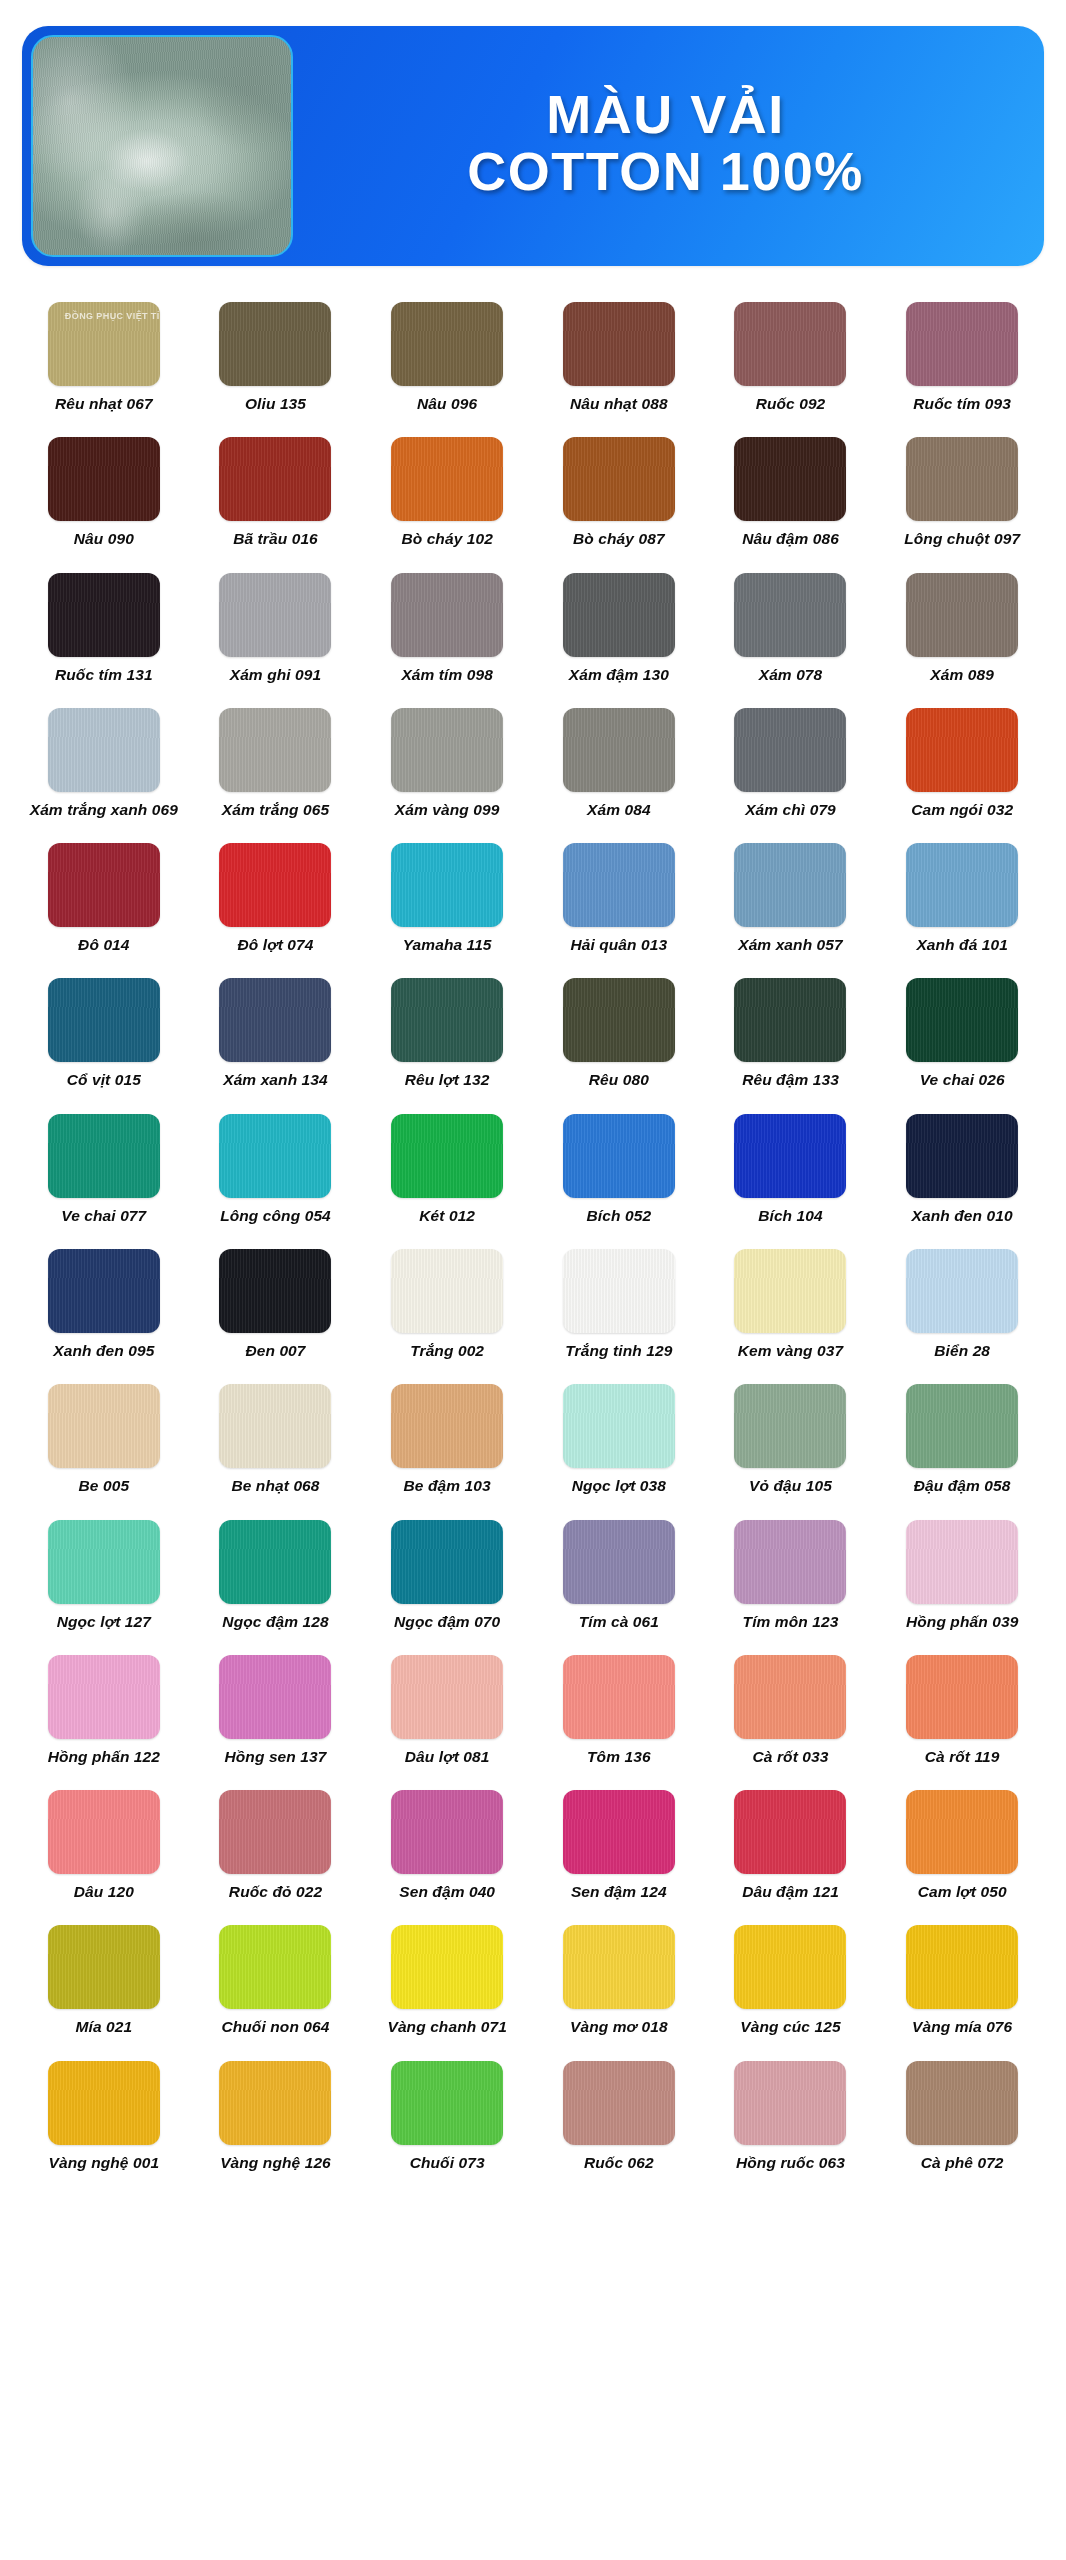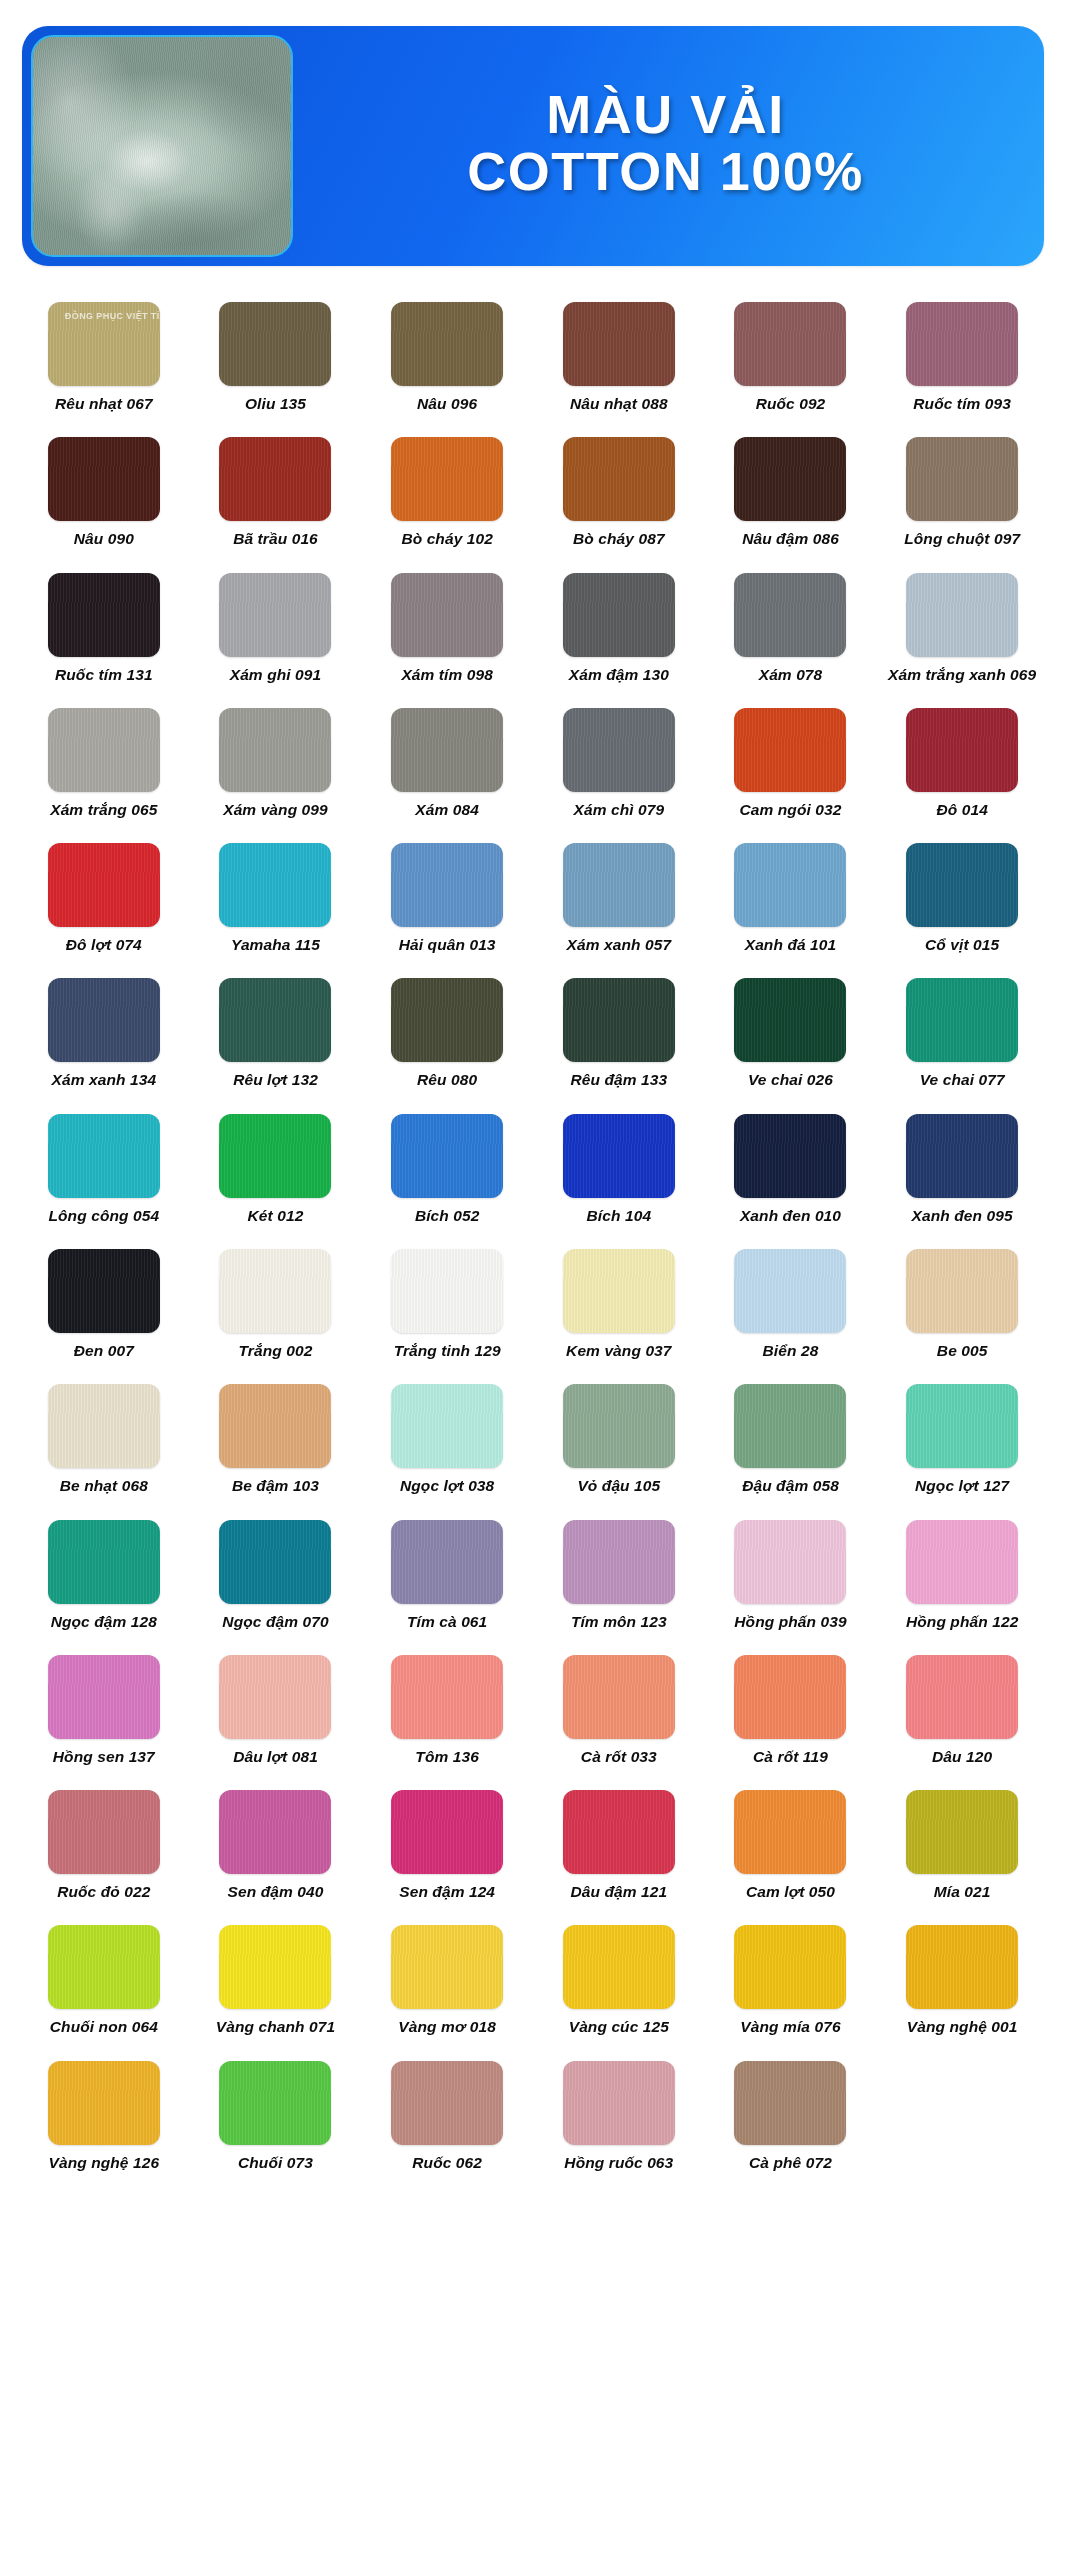--- a/index.html
+++ b/index.html
@@ -229,20 +229,24 @@
     </div>
     <div class="swatch-cell">
       <div class="swatch-chip" style="background-color: rgb(90, 93, 94);"></div>
       <div class="swatch-label">Xám đậm 130</div>
     </div>
     <div class="swatch-cell">
       <div class="swatch-chip" style="background-color: rgb(108, 113, 118);"></div>
       <div class="swatch-label">Xám 078</div>
     </div>
     <div class="swatch-cell">
+      <div class="swatch-chip" style="background-color: rgb(130, 117, 107);"></div>
+      <div class="swatch-label">Xám 089</div>
+    </div>
+    <div class="swatch-cell">
       <div class="swatch-chip" style="background-color: rgb(180, 196, 208);"></div>
       <div class="swatch-label">Xám trắng xanh 069</div>
     </div>
     <div class="swatch-cell">
       <div class="swatch-chip" style="background-color: rgb(169, 168, 162);"></div>
       <div class="swatch-label">Xám trắng 065</div>
     </div>
     <div class="swatch-cell">
       <div class="swatch-chip" style="background-color: rgb(156, 157, 151);"></div>
       <div class="swatch-label">Xám vàng 099</div>

